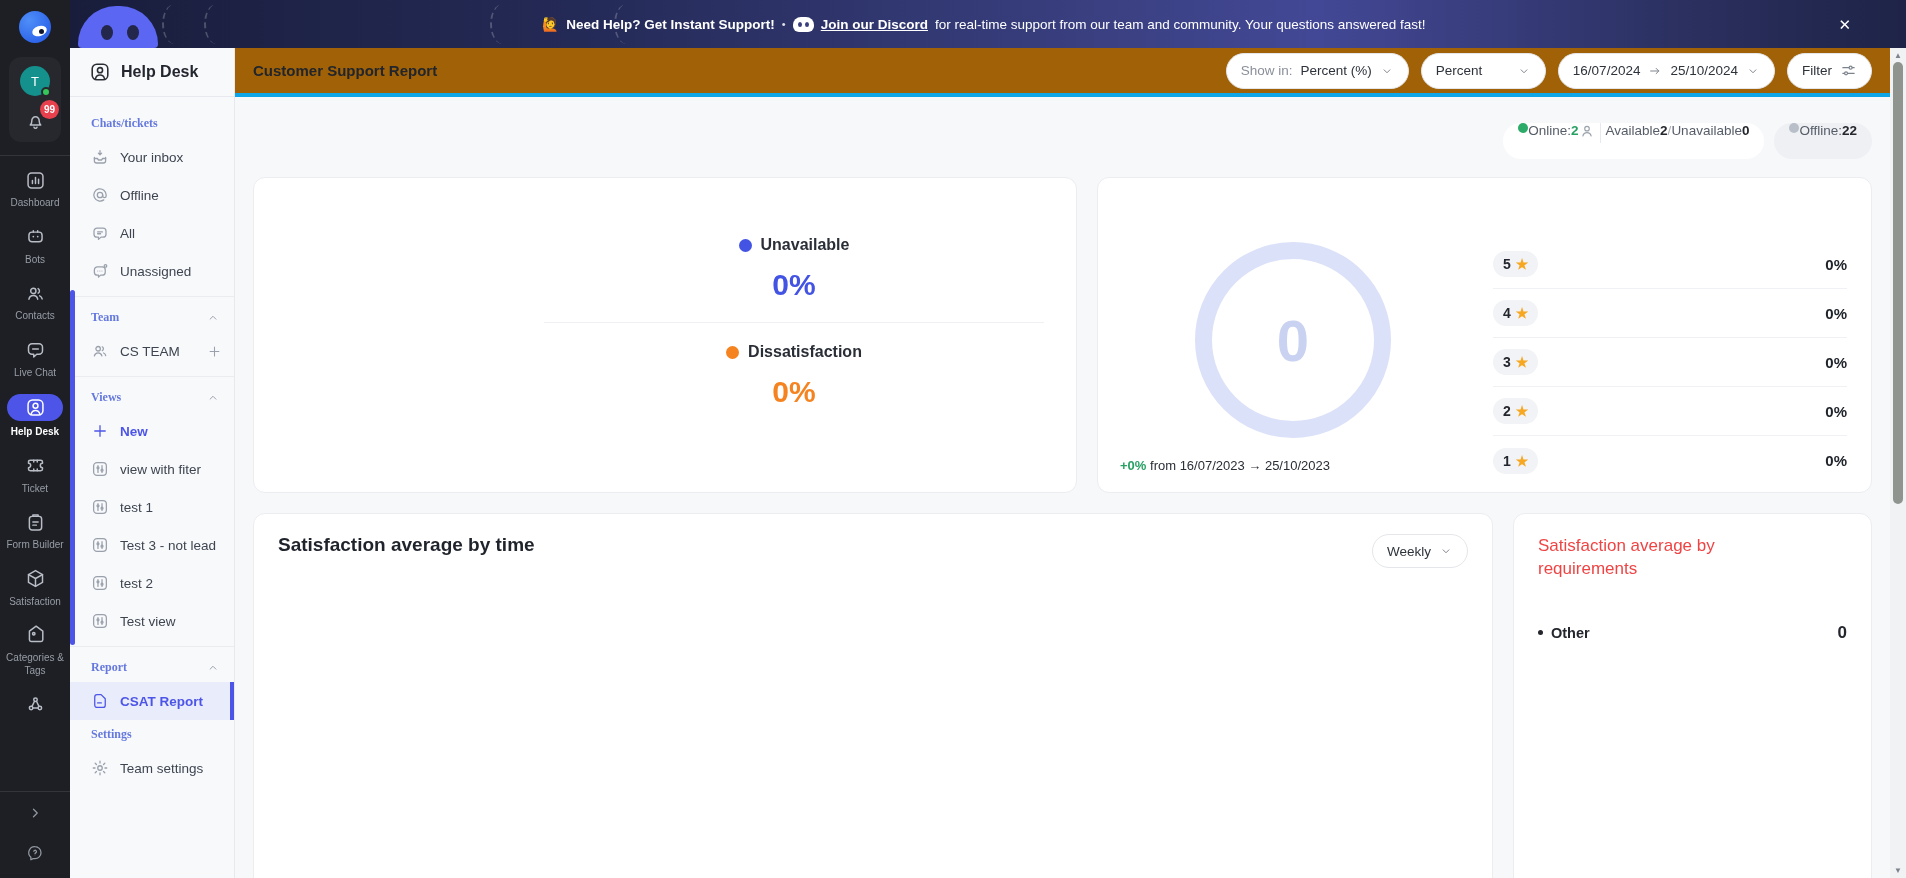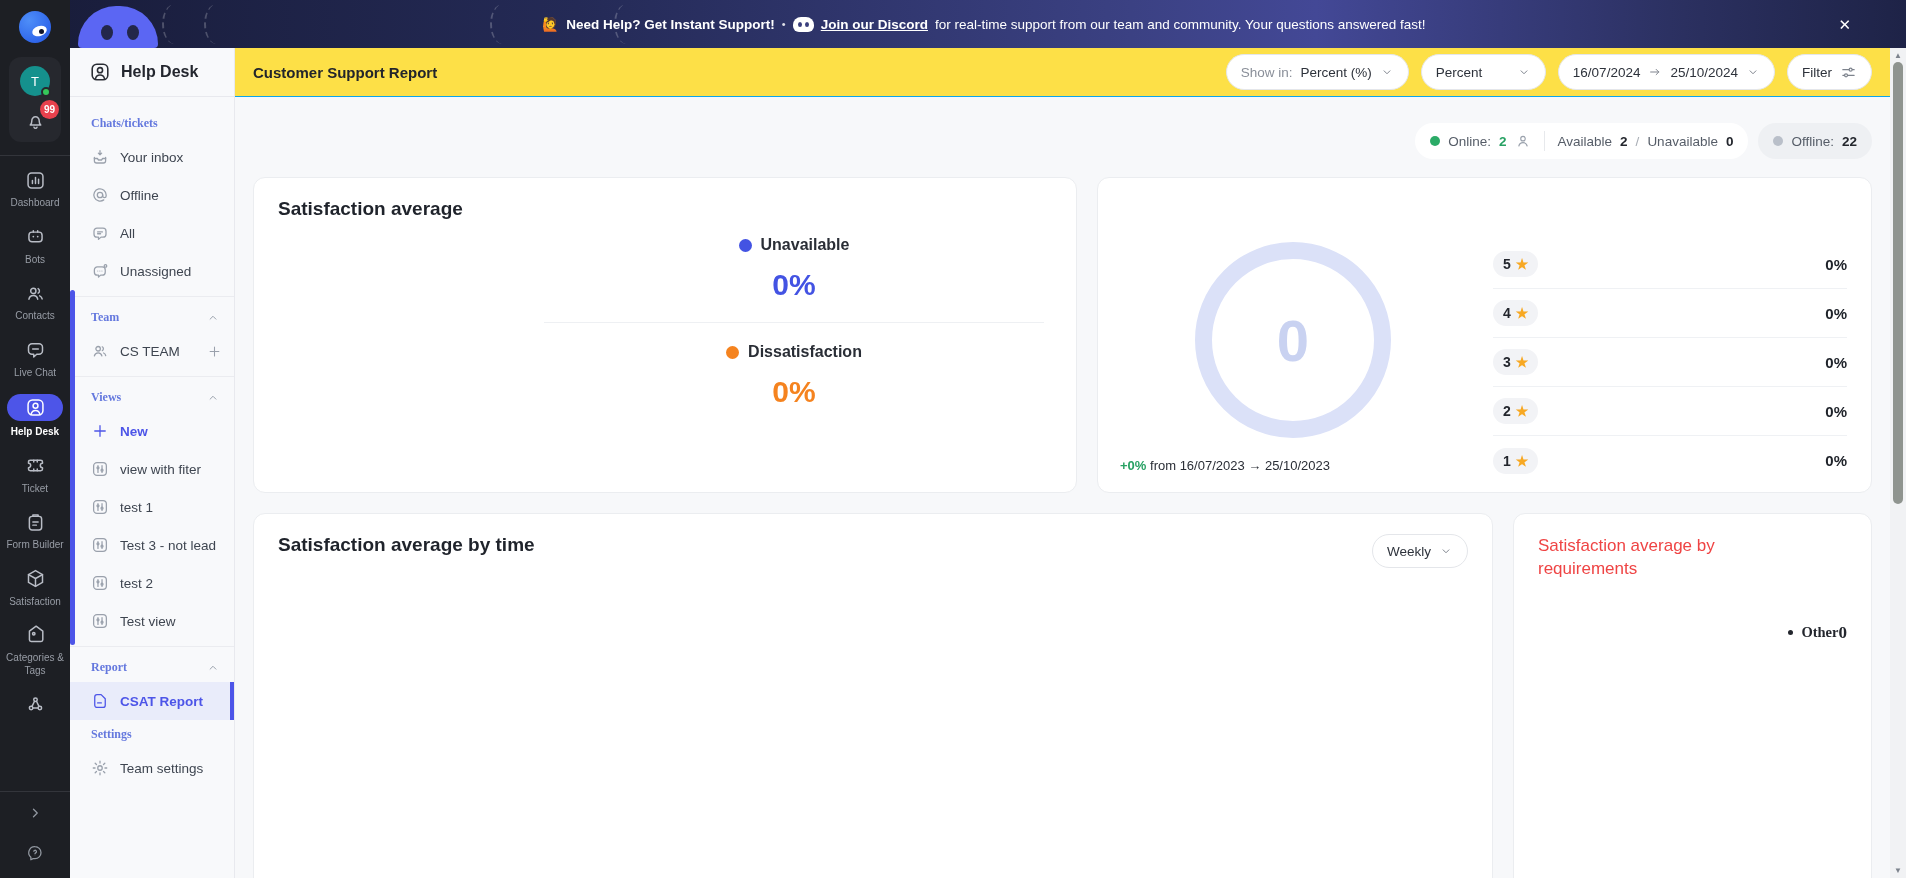--- a/index.html
+++ b/index.html
@@ -76,32 +76,32 @@
   .sb-item .grow{flex:1;}
   .sb-item.new{color:#4d55e8;font-weight:bold;}
   .sb-item.new svg{color:#4d55e8;}
   .sb-item.active{background:#e9ecfa;color:#4d55e8;font-weight:bold;}
   .sb-item.active svg{color:#4d55e8;}
   .sb-item.active::after{content:"";position:absolute;right:0;top:0;bottom:0;width:4px;background:#4d55e8;}
   .sb-div{height:1px;background:#ebecf0;margin:6px 0;}
 
   
   .main{position:absolute;left:235px;top:48px;right:16px;bottom:0;}
-  .main-header{height:49px;background:#fde047;border-bottom:1px solid #0ea5e9;display:flex;align-items:center;
+  .main-header{height:49px;background:#a16207;border-bottom:4px solid #0ea5e9;display:flex;align-items:center;
         padding:0 18px;}
   .page-title{font-size:15px;font-weight:bold;color:#22252b;}
   .hdr-controls{margin-left:auto;display:flex;align-items:center;gap:12px;}
   .pill{height:36px;border:1px solid #e4e6ea;border-radius:18px;background:#fff;display:flex;align-items:center;
         gap:8px;padding:0 14px;font-size:13.5px;color:#2d323b;cursor:pointer;white-space:nowrap;}
   .pill .mut{color:#8a8f99;}
   .pill svg{width:14px;height:14px;color:#7d838d;flex:none;}
   .content{position:relative;height:calc(100% - 49px);padding:0 18px;overflow:hidden;}
 
   .status-row{margin-top:26px;display:flex;justify-content:flex-end;gap:10px;font-size:13.5px;color:#565d68;}
-  .spill{height:36px;border-radius:18px;display:flex;align-items:center;gap:8px;padding:0 15px;background:#fff;}
+  .spill{height:36px;border-radius:18px;display:flex;padding:0 15px;background:#fff;}
   .spill .b{font-weight:bold;color:#23262d;}
   .spill .grn{color:#27a163;font-weight:bold;}
   .spill .vdiv{width:1px;height:20px;background:#e7e9ec;margin:0 5px;}
   .spill .slash{color:#a7acb4;}
   .spill svg{width:16px;height:16px;color:#9aa1ac;}
   .dotc{width:10px;height:10px;border-radius:50%;flex:none;}
   .spill.gray{background:#eef0f3;}
 
   .row1{margin-top:18px;display:flex;gap:20px;height:316px;}
   .row2{margin-top:20px;display:flex;gap:20px;height:420px;}
@@ -126,21 +126,21 @@
   .delta-line .grn{color:#27a163;font-weight:bold;}
   .ratings{position:absolute;left:395px;right:24px;top:62px;}
   .rate-row{height:49px;display:flex;align-items:center;justify-content:space-between;border-bottom:1px solid #eff1f4;}
   .rate-row:last-child{border-bottom:none;}
   .rate-pill{background:#f2f3f6;border-radius:14px;padding:5px 10px;display:flex;align-items:center;gap:5px;
         font-size:14px;font-weight:bold;color:#23262d;}
   .rate-pill .star{color:#f7a823;font-size:14px;line-height:1;}
   .rate-val{font-size:15px;font-weight:bold;color:#20242b;}
 
   .req-title{font-size:17px;font-weight:normal;color:#ef4444;line-height:1.38;max-width:260px;}
-  .req-row{margin-top:42px;display:flex;align-items:center;justify-content:flex-end;font-family:Liberation Serif, serif;}
+  .req-row{margin-top:42px;display:flex;align-items:center;justify-content:space-between;}
   .req-label{font-size:14.5px;font-weight:bold;color:#23262d;display:flex;align-items:center;gap:8px;}
   .req-label i{width:5px;height:5px;border-radius:50%;background:#23262d;}
   .req-val{font-size:17px;font-weight:bold;color:#23262d;}
 
   
   .scrollbar{position:absolute;right:0;top:48px;width:16px;bottom:0;background:#f1f2f4;z-index:5;}
   .scroll-arrow{position:absolute;left:0;width:16px;text-align:center;font-size:8px;color:#7d838d;cursor:pointer;}
   .scroll-thumb{position:absolute;left:3px;top:14px;width:10px;height:442px;background:#8f948f;border-radius:5px;cursor:pointer;}
   svg{fill:none;stroke:currentColor;stroke-width:1.7;stroke-linecap:round;stroke-linejoin:round;}
 </style>
@@ -505,21 +505,20 @@
         </div>
         <div class="spill gray">
           <span class="dotc" style="background:#b9bfc9;"></span>
           <span>Offline:</span>
           <span class="b">22</span>
         </div>
       </div>
 
       <div class="row1">
         <div class="card card-sat">
-          <div class="card-title">Satisfaction average</div>
           <div class="sat-block">
             <div class="legend-row">
               <span class="dotc" style="width:13px;height:13px;background:#4353e3;"></span>
               <span>Unavailable</span>
             </div>
             <div class="big-val blue">0%</div>
             <div class="sat-div"></div>
             <div class="legend-row">
               <span class="dotc" style="width:13px;height:13px;background:#f5831f;"></span>
               <span>Dissatisfaction</span>

